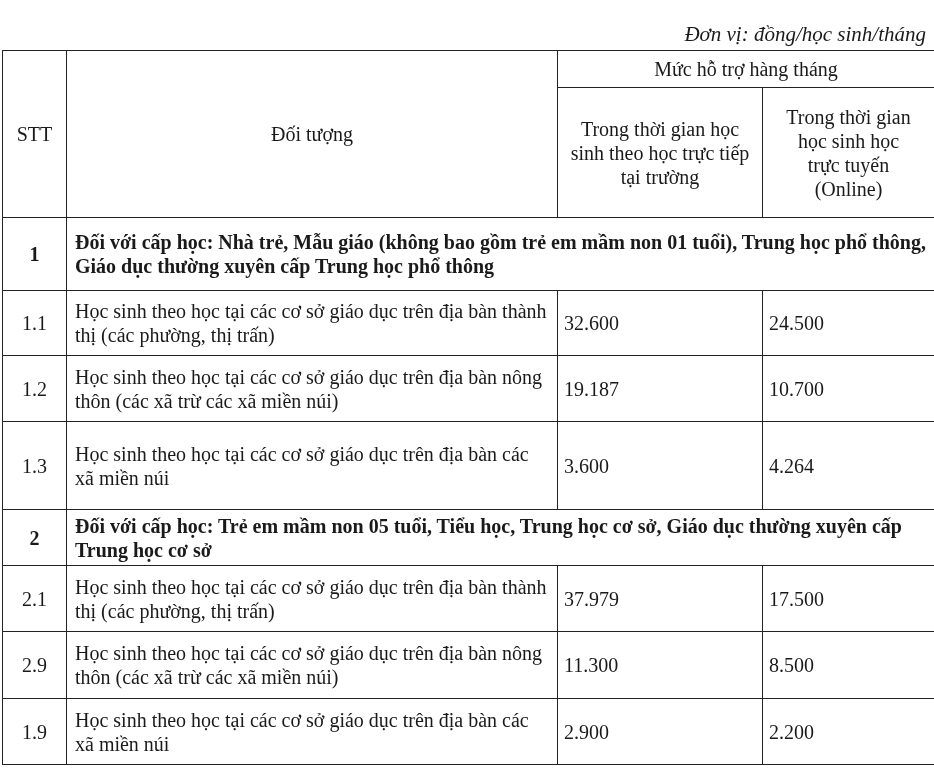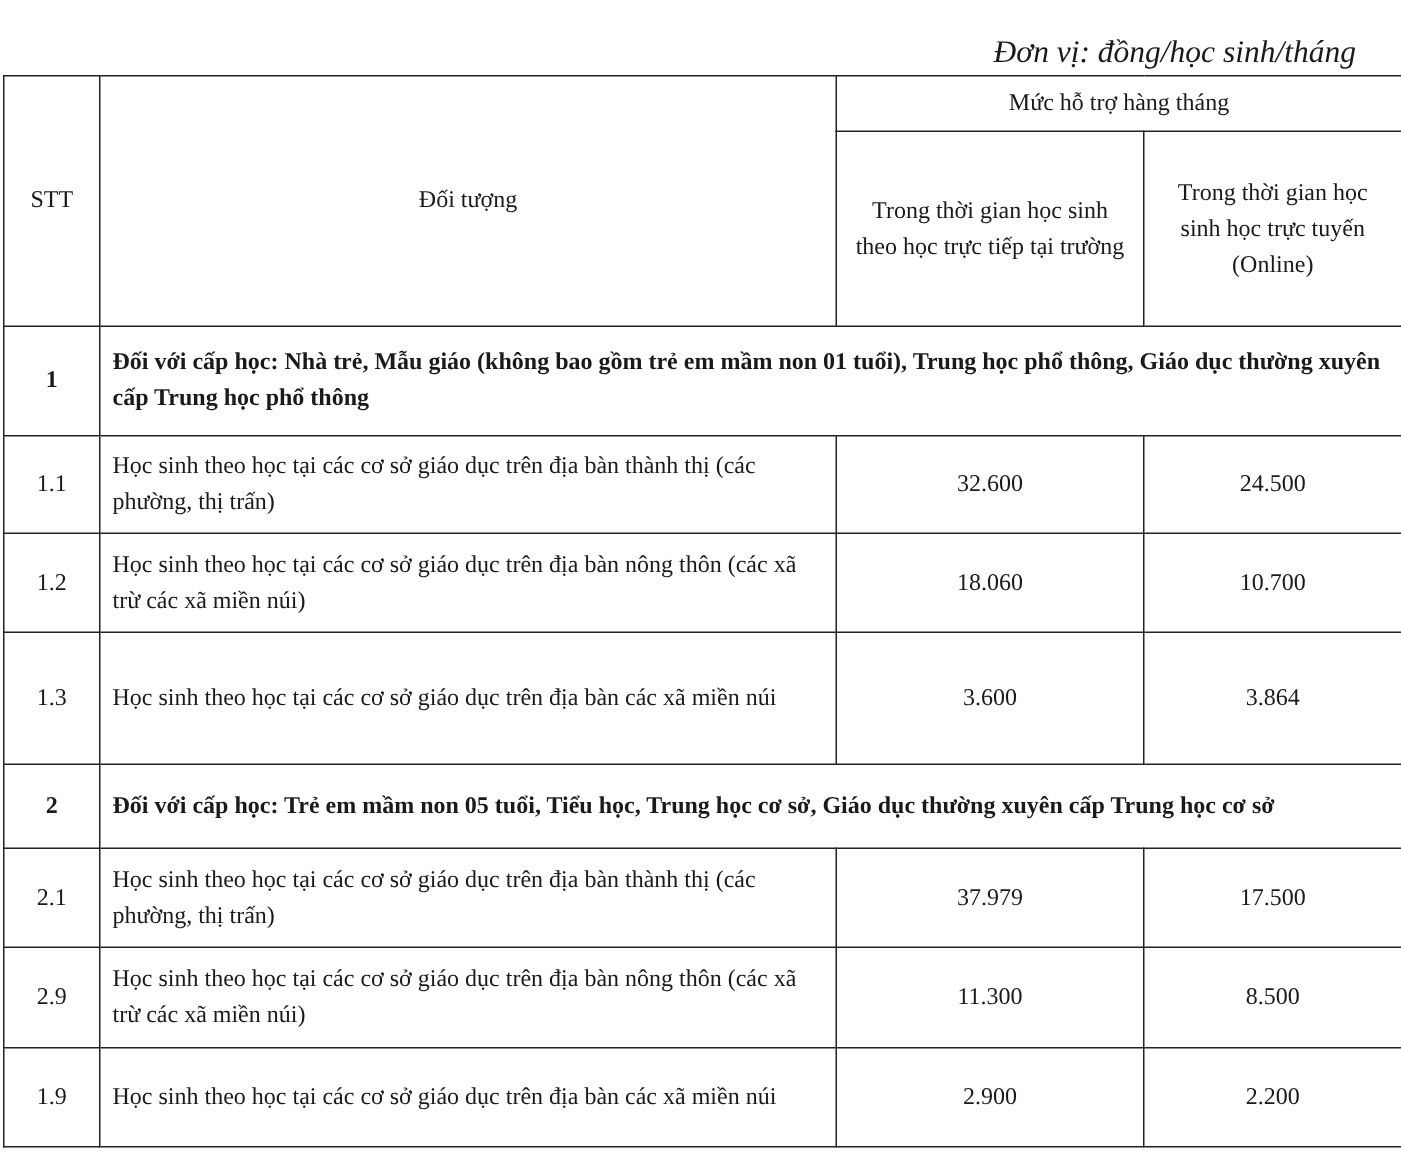--- a/index.html
+++ b/index.html
@@ -1,23 +1,23 @@
 <!DOCTYPE html>
 <html><head>
 <meta charset="utf-8">
 <style>
   html, body { margin:0; padding:0; background:#fff; }
   body { width:934px; height:783px; position:relative; overflow:hidden;
          font-family:"Liberation Serif","DejaVu Serif",serif; color:#1a1a1a; }
-  .unit { position:absolute; right:30px; top:22px; font-style:italic; font-size:21px; }
+  .unit { position:absolute; right:8px; top:22px; font-style:italic; font-size:21px; }
   table { position:absolute; left:2px; top:50px; width:932px; border-collapse:collapse; table-layout:fixed; }
-  td, th { border:1.5px solid #222; font-weight:normal; font-size:16px; line-height:24px; padding:0 6px; vertical-align:middle; }
+  td, th { border:1.5px solid #222; font-weight:normal; font-size:20px; line-height:24px; padding:0 6px; vertical-align:middle; }
   th { text-align:center; }
   .c-stt { text-align:center; }
-  .c-val { text-align:center; }
+  .c-val { text-align:left; }
   .sec td { font-weight:bold; }
   .sec td.c-stt { font-weight:bold; }
   .desc { padding-left:8px; }
 </style>
 </head>
 <body>
 
 <div class="unit">Đơn vị: đồng/học sinh/tháng</div>
 
 <table>
@@ -45,28 +45,28 @@
     </tr>
     <tr style="height:65px">
       <td class="c-stt">1.1</td>
       <td class="desc">Học sinh theo học tại các cơ sở giáo dục trên địa bàn thành thị (các phường, thị trấn)</td>
       <td class="c-val">32.600</td>
       <td class="c-val">24.500</td>
     </tr>
     <tr style="height:66px">
       <td class="c-stt">1.2</td>
       <td class="desc">Học sinh theo học tại các cơ sở giáo dục trên địa bàn nông thôn (các xã trừ các xã miền núi)</td>
-      <td class="c-val">18.060</td>
+      <td class="c-val">19.187</td>
       <td class="c-val">10.700</td>
     </tr>
     <tr style="height:88px">
       <td class="c-stt">1.3</td>
       <td class="desc">Học sinh theo học tại các cơ sở giáo dục trên địa bàn các xã miền núi</td>
       <td class="c-val">3.600</td>
-      <td class="c-val">3.864</td>
+      <td class="c-val">4.264</td>
     </tr>
     <tr class="sec" style="height:56px">
       <td class="c-stt">2</td>
       <td colspan="3" class="desc">Đối với cấp học: Trẻ em mầm non 05 tuổi, Tiểu học, Trung học cơ sở, Giáo dục thường xuyên cấp Trung học cơ sở</td>
     </tr>
     <tr style="height:66px">
       <td class="c-stt">2.1</td>
       <td class="desc">Học sinh theo học tại các cơ sở giáo dục trên địa bàn thành thị (các phường, thị trấn)</td>
       <td class="c-val">37.979</td>
       <td class="c-val">17.500</td>

